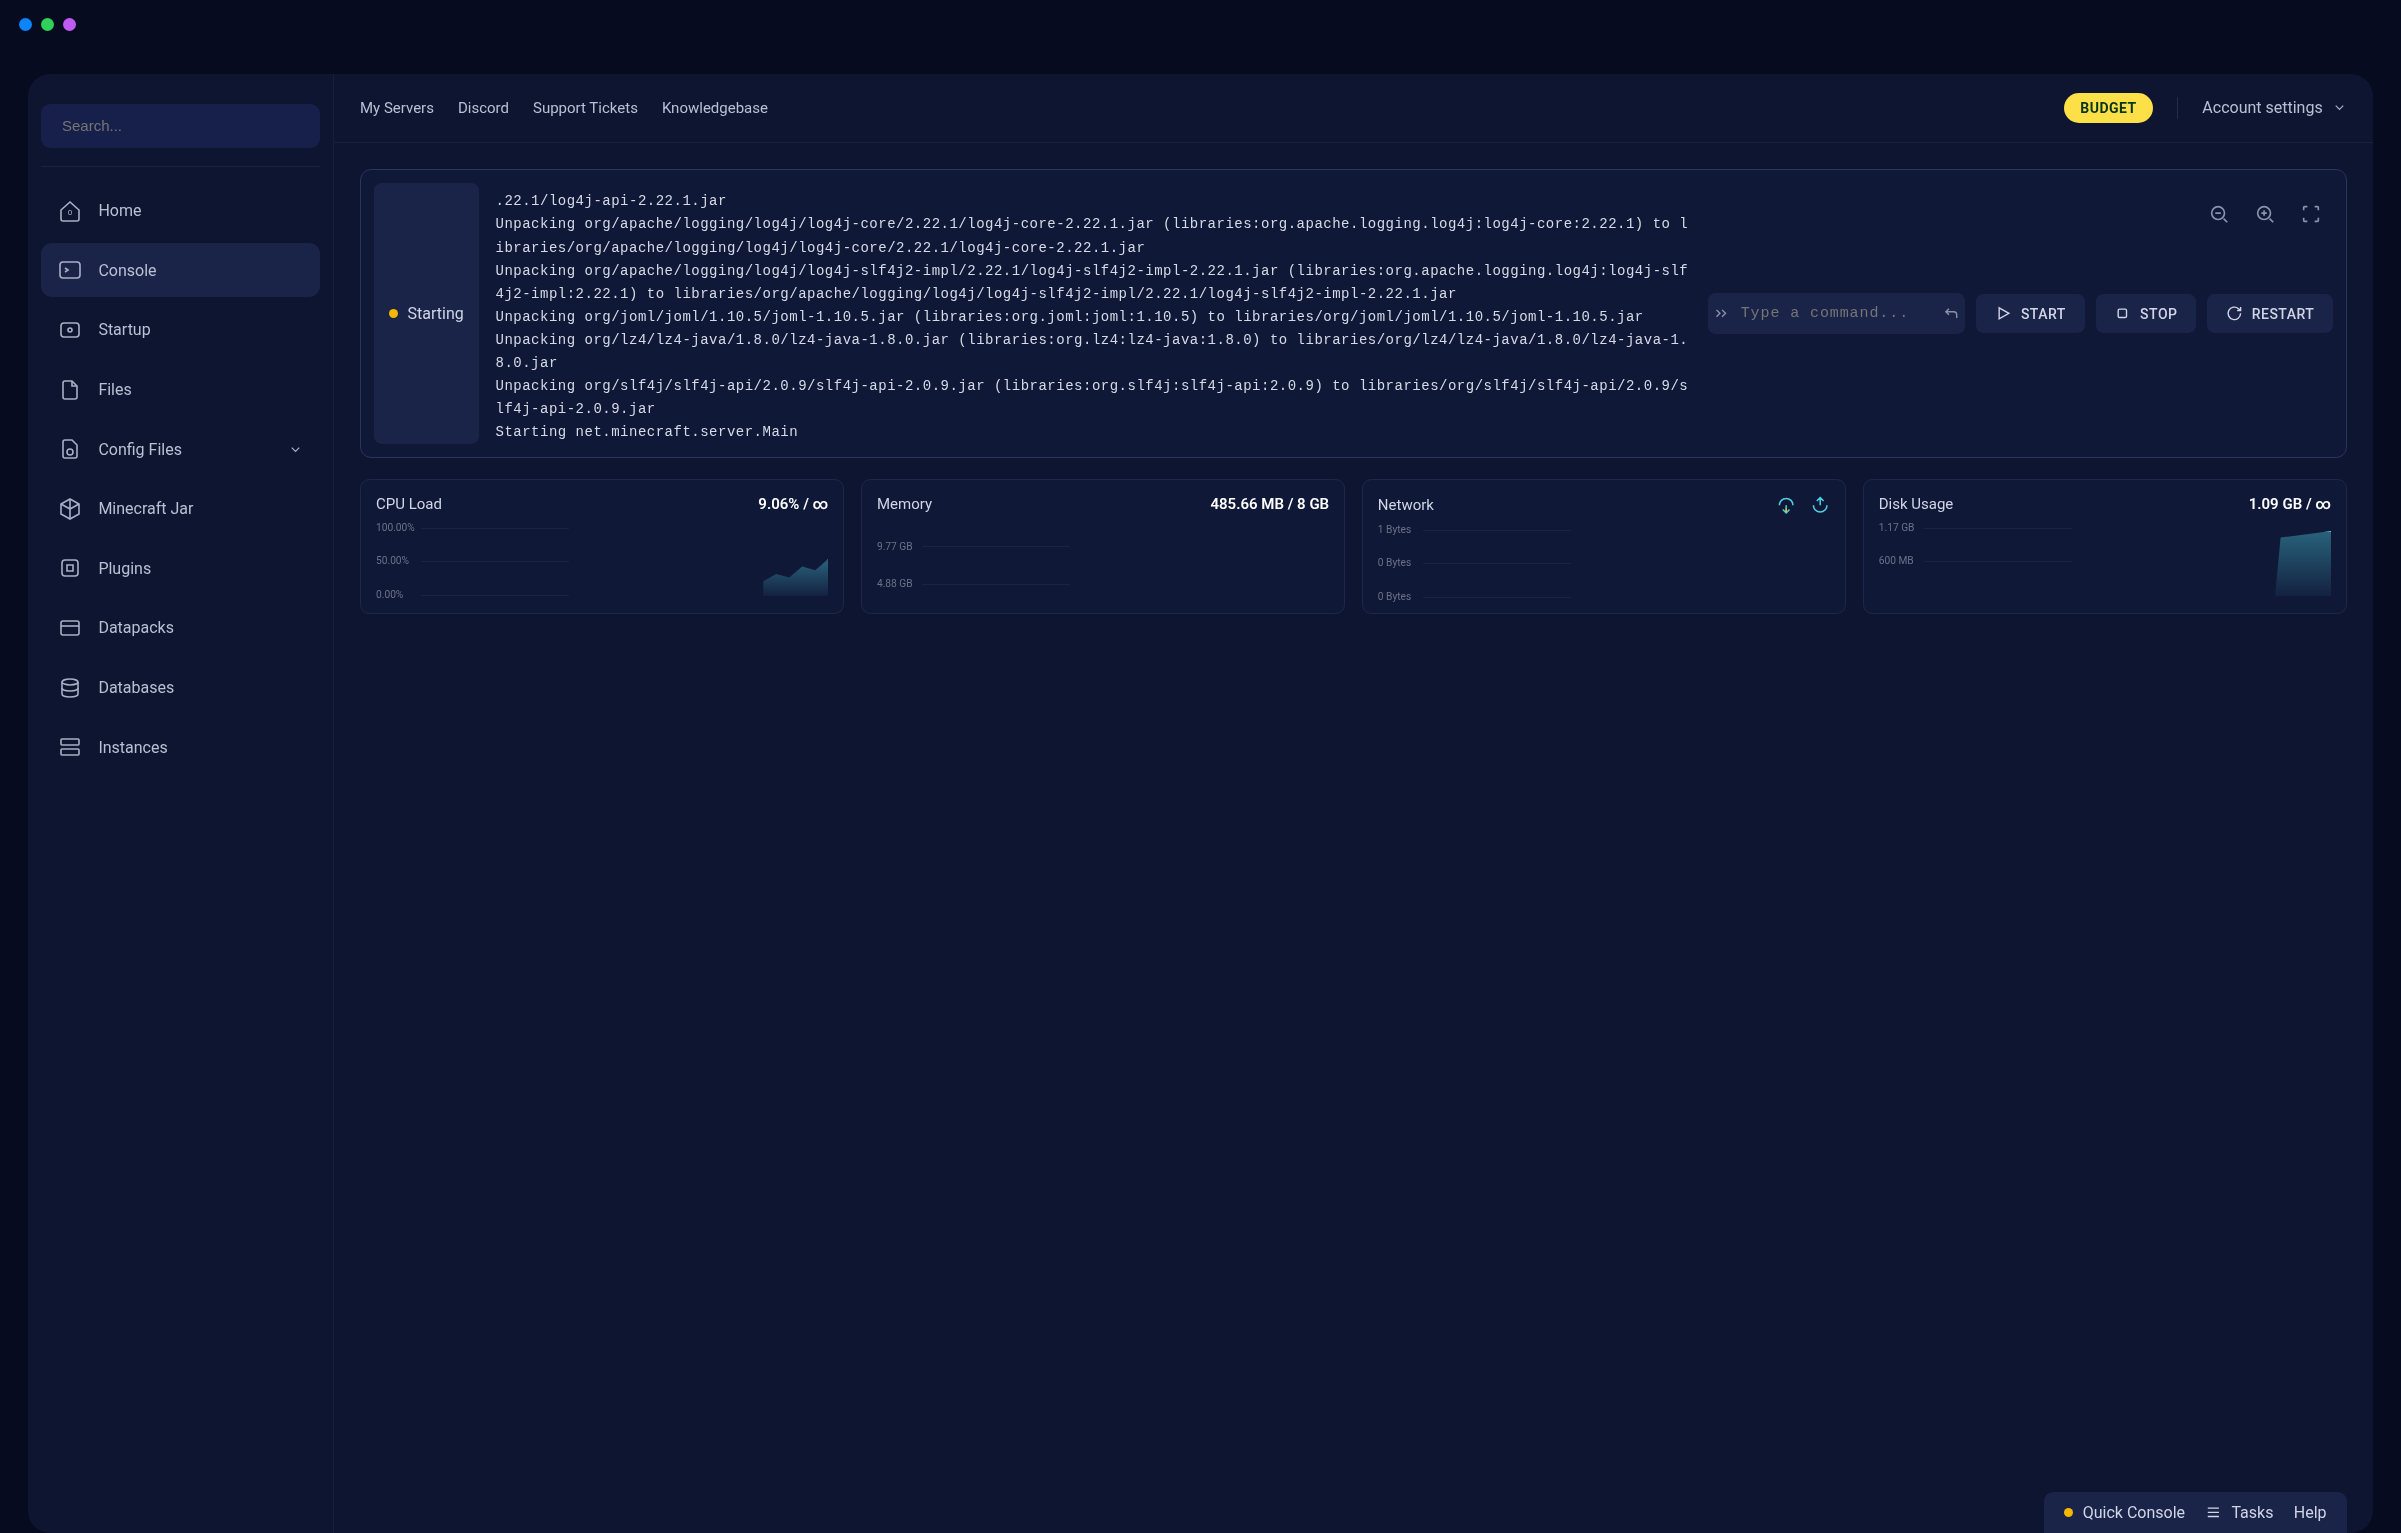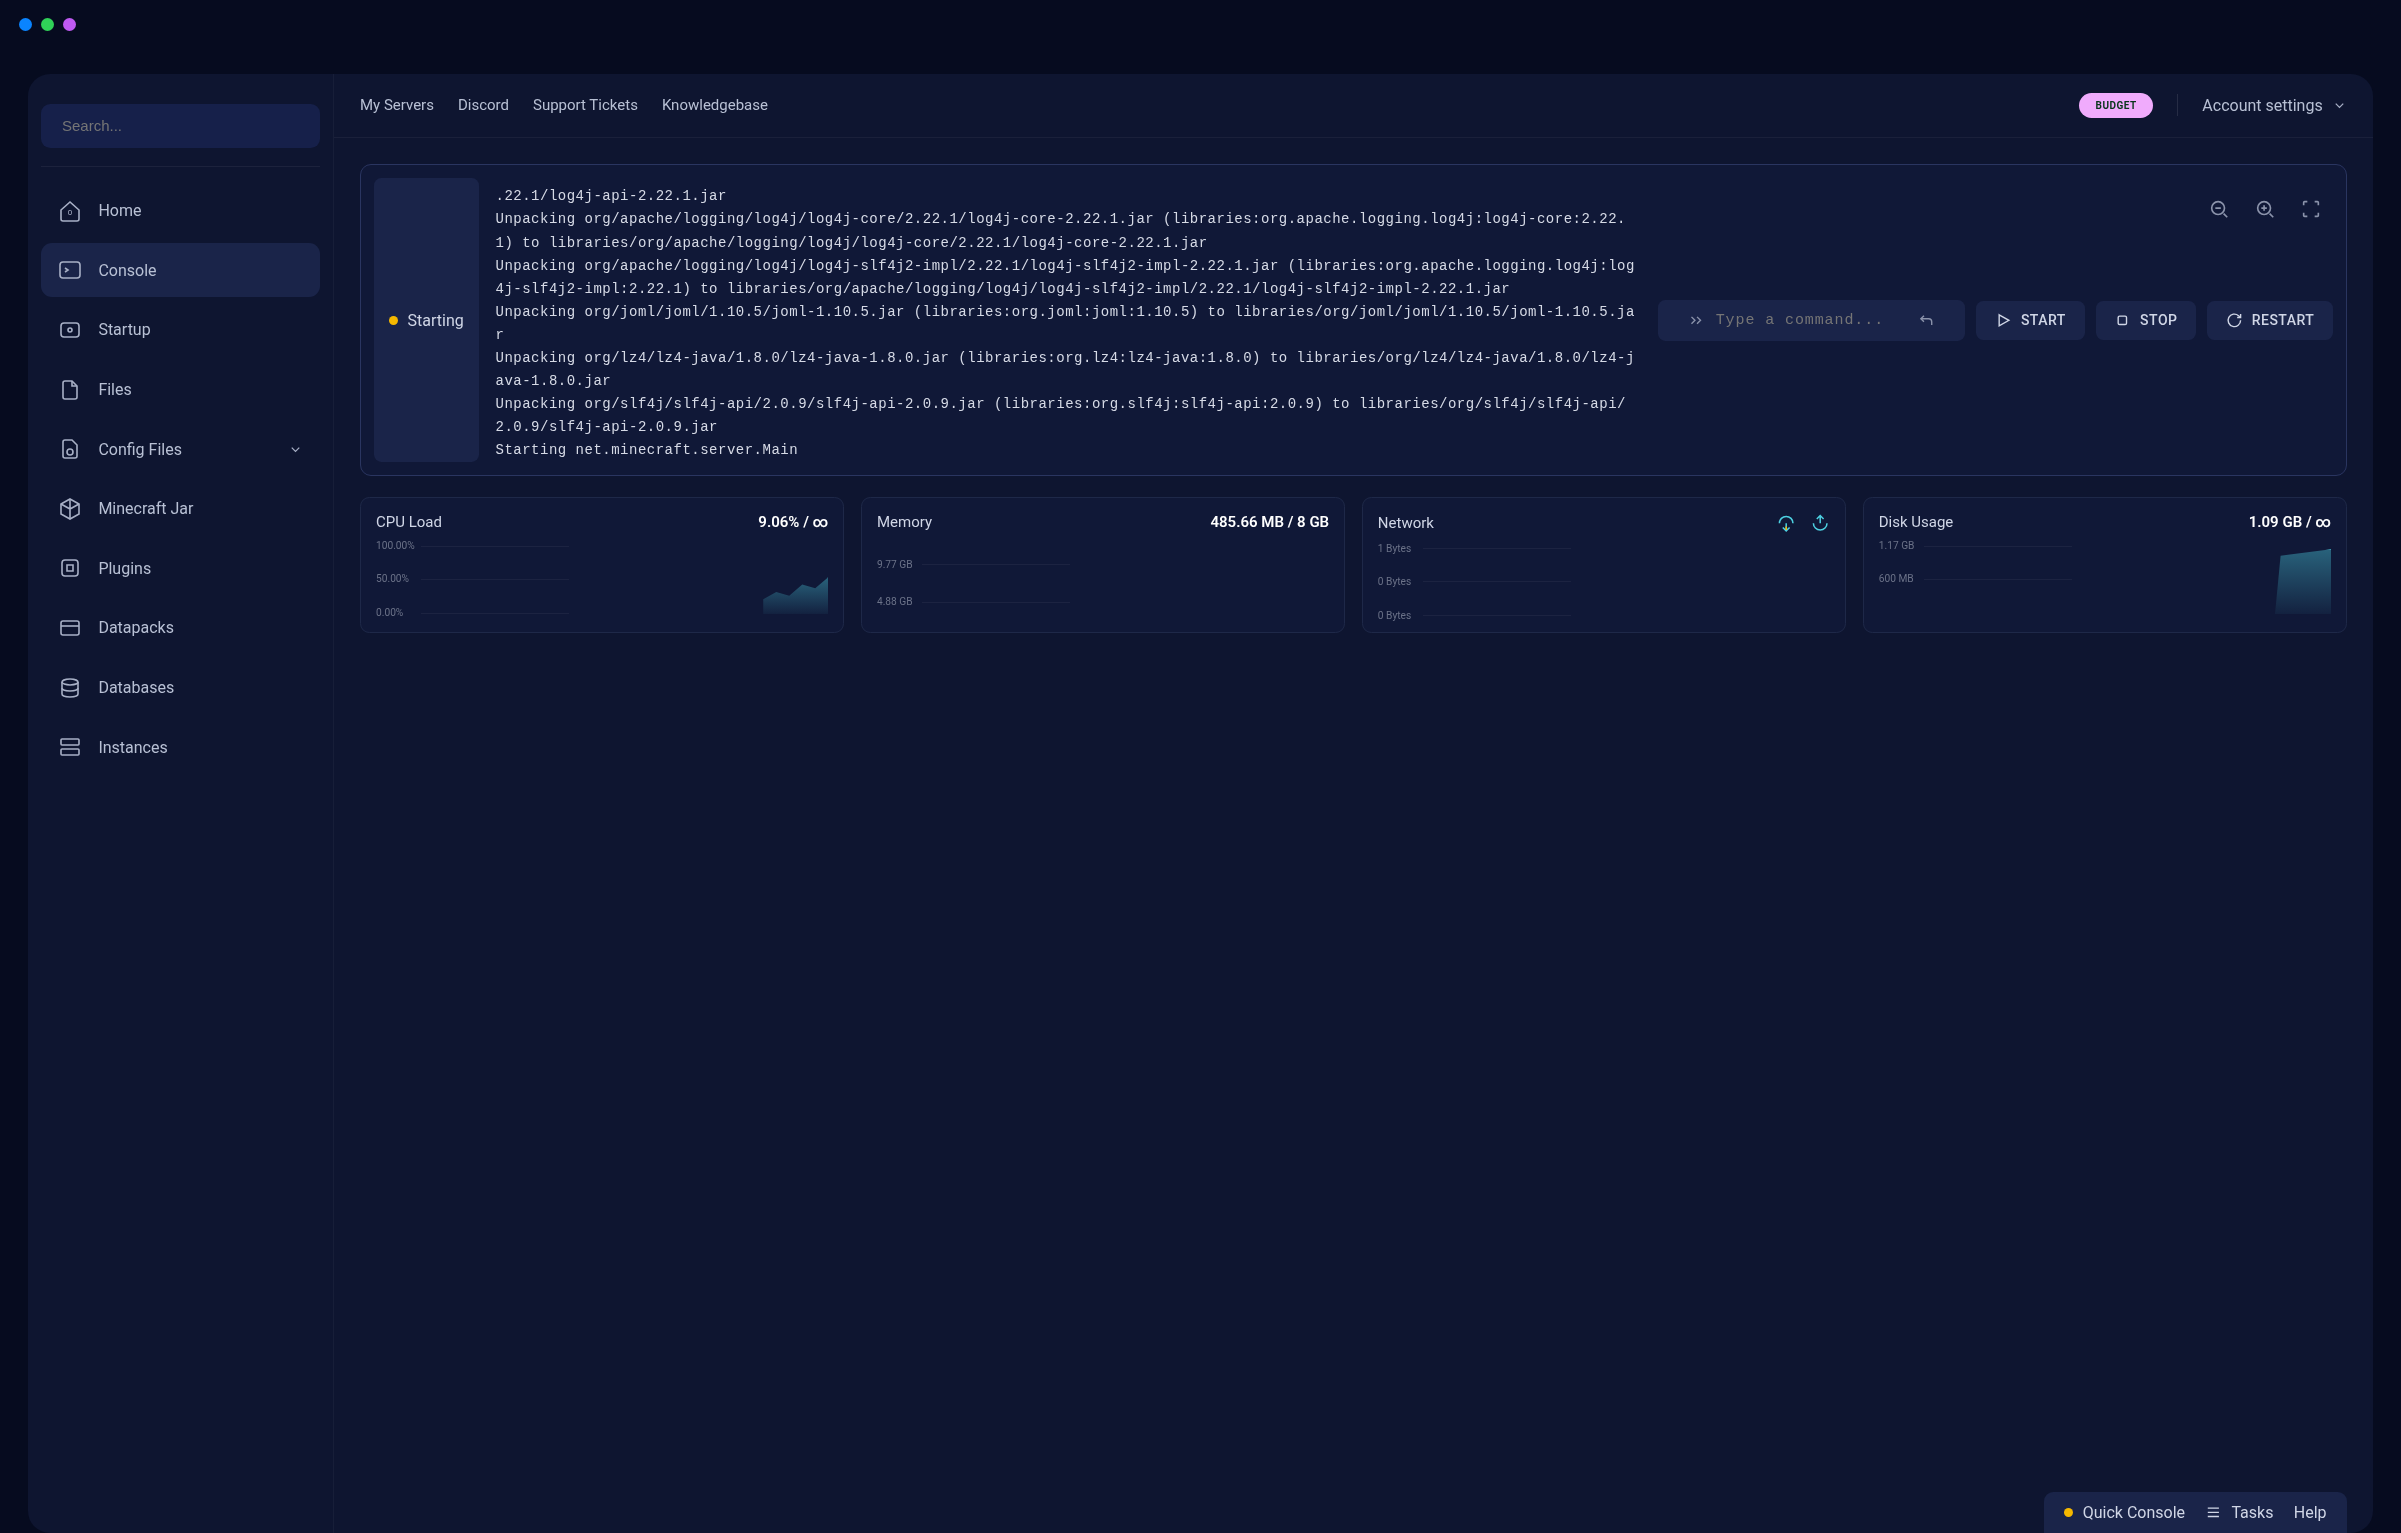--- a/index.html
+++ b/index.html
@@ -88,26 +88,26 @@
 .topbar {
   display: flex;
   align-items: center;
   padding: 18.6px 26px;
   border-bottom: 0.9px solid rgba(255,255,255,0.05);
   gap: 24px;
 }
 .topbar a { color: #b8c0d4; text-decoration: none; font-size: 15px; cursor: pointer; }
 .spacer { flex: 1; }
 .budget-pill {
-  background: #f0abfc;
+  background: #fde047;
   color: #08351a;
   font-weight: 700;
   padding: 7.4px 16.7px;
   border-radius: 16.7px;
-  font-size: 10px;
+  font-size: 14px;
   letter-spacing: 0.5px;
 }
 .account { display: flex; align-items: center; gap: 9.3px; color: #b8c0d4; font-size: 16px; cursor: pointer; }
 .content-body {
   flex: 1;
   padding: 26px;
   overflow: hidden;
   display: flex;
   flex-direction: column;
   gap: 20.4px;
@@ -156,21 +156,21 @@
 }
 .command-row {
   display: flex;
   gap: 11px;
   align-items: center;
 }
 .cmd-input-wrap {
   flex: 1;
   background: #1a2449;
   border-radius: 7.4px;
-  padding: 11px 30px;
+  padding: 11px 5px;
   display: flex;
   align-items: center;
   gap: 11px;
 }
 .cmd-input-wrap input {
   flex: 1;
   background: transparent;
   border: none;
   color: #8b6f6f;
   font-family: 'Courier New', monospace;

